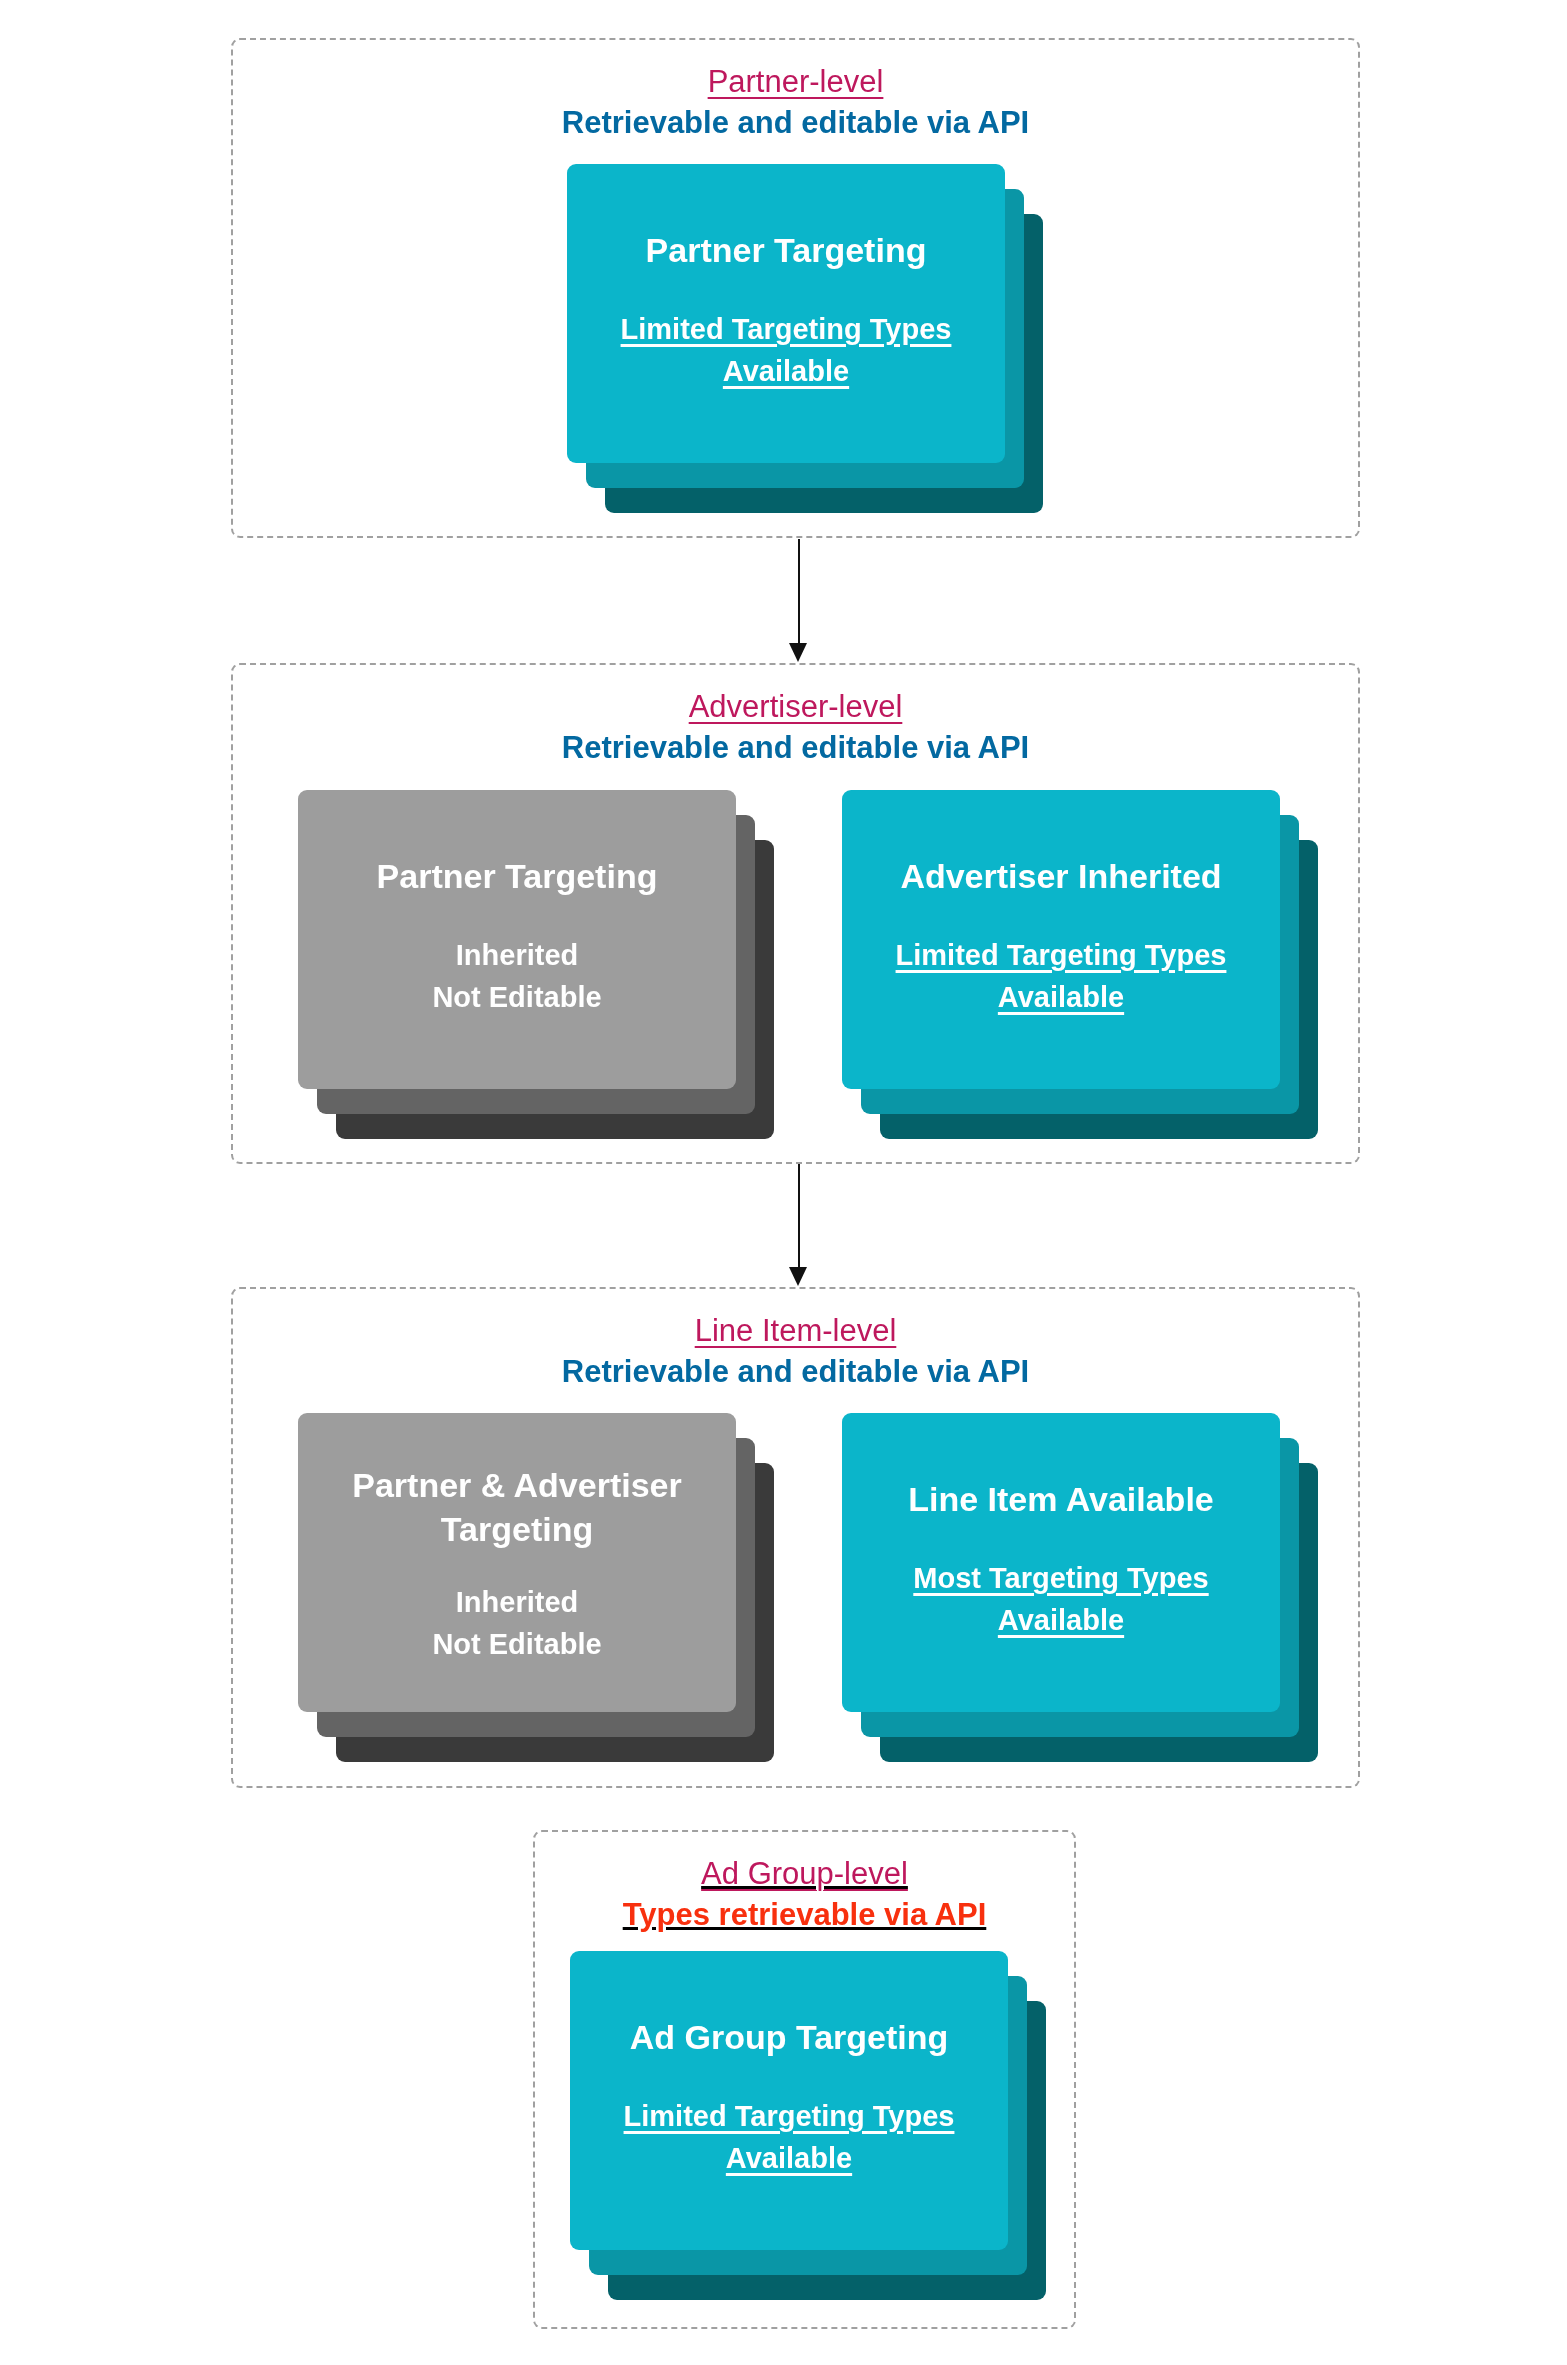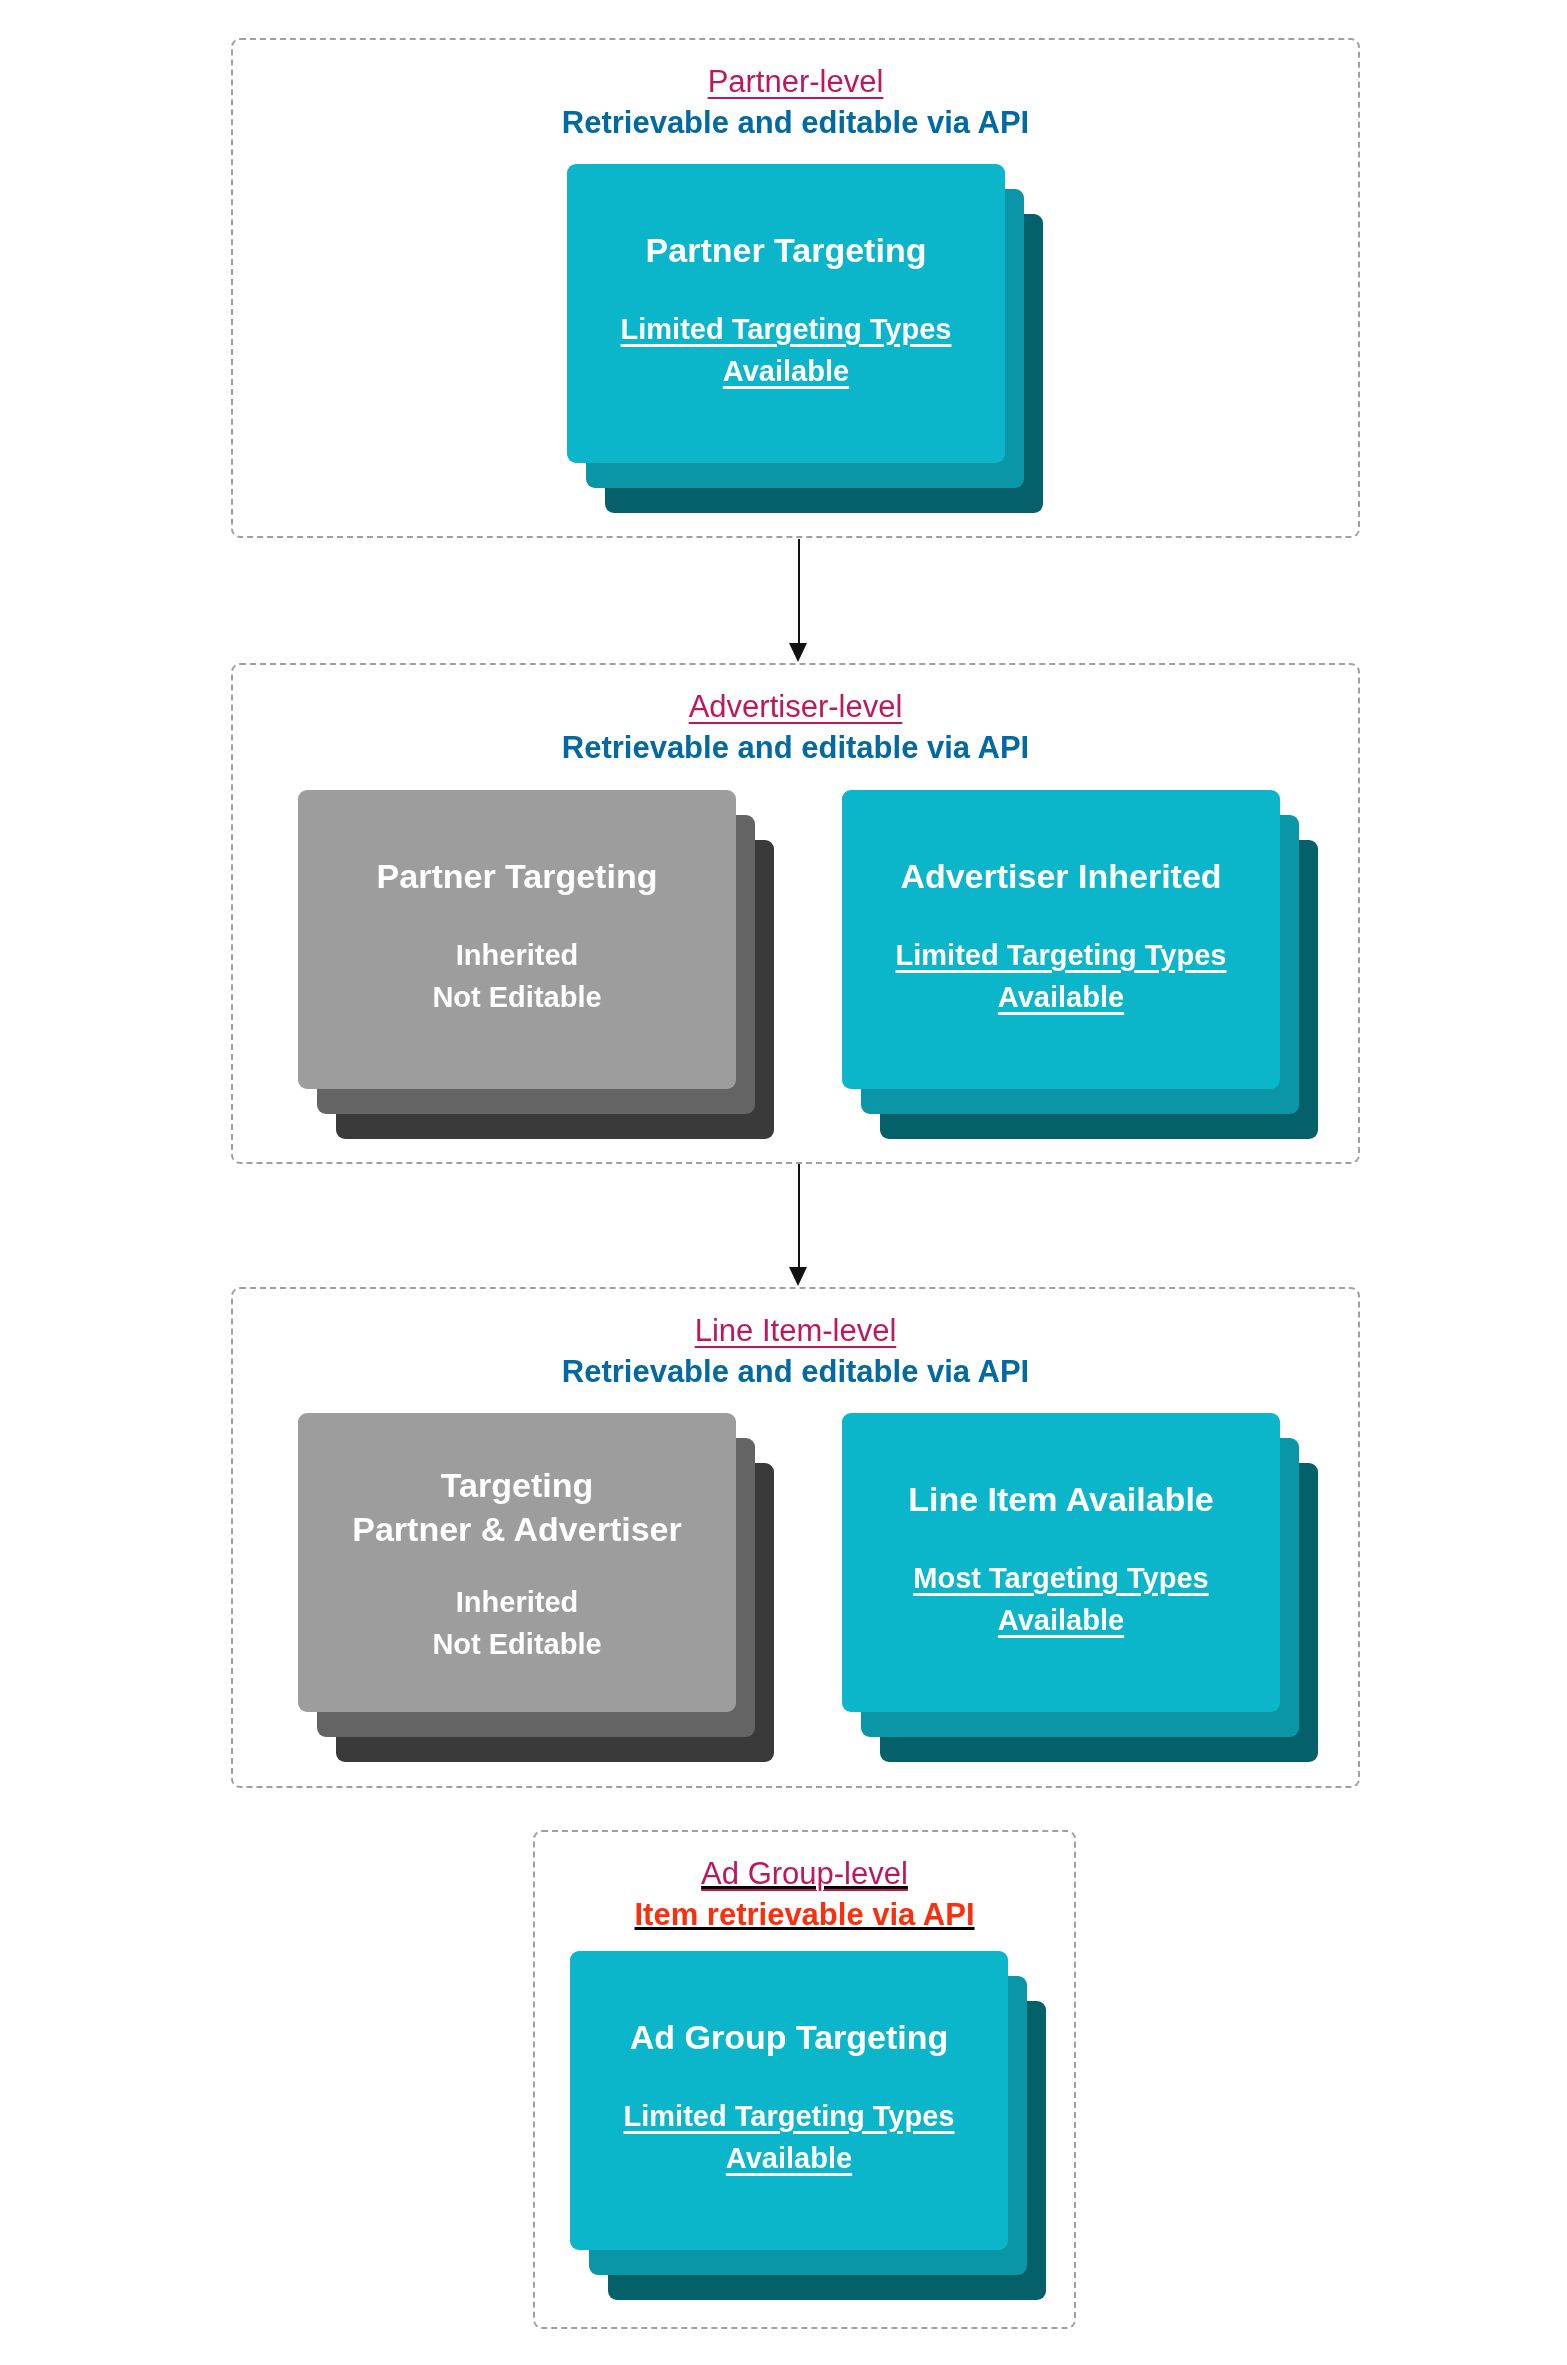--- a/index.html
+++ b/index.html
@@ -172,22 +172,22 @@
 
   <section class="level-box" style="left:231px; top:1287px; width:1129px; height:501px;">
     <div class="lv-title">Line Item-level</div>
     <div class="lv-sub">Retrievable and editable via API</div>
 
     <div class="stack gray two-line-title" style="left:65px; top:124px;">
       <div class="layer back"></div>
       <div class="layer mid"></div>
       <div class="card">
         <div class="card-title">
+          <div>Partner &amp; Advertiser</div>
           <div>Targeting</div>
-          <div>Partner &amp; Advertiser</div>
         </div>
         <div class="card-caption">
           <div class="cap-line">Inherited</div>
           <div class="cap-line">Not Editable</div>
         </div>
       </div>
     </div>
 
     <div class="stack teal" style="left:609px; top:124px;">
       <div class="layer back"></div>
@@ -200,21 +200,21 @@
         <div class="card-caption u">
           <div class="cap-line">Most Targeting Types</div>
           <div class="cap-line">Available</div>
         </div>
       </div>
     </div>
   </section>
 
   <section class="level-box" style="left:533px; top:1830px; width:543px; height:499px;text-decoration:underline;">
     <div class="lv-title">Ad Group-level</div>
-    <div class="lv-sub alert">Item retrievable via API</div>
+    <div class="lv-sub alert">Types retrievable via API</div>
 
     <div class="stack teal" style="left:35px; top:119px;">
       <div class="layer back"></div>
       <div class="layer mid"></div>
       <div class="card">
         <div class="card-title">
           <div>Ad Group Targeting</div>
           <div></div>
         </div>
         <div class="card-caption u">

